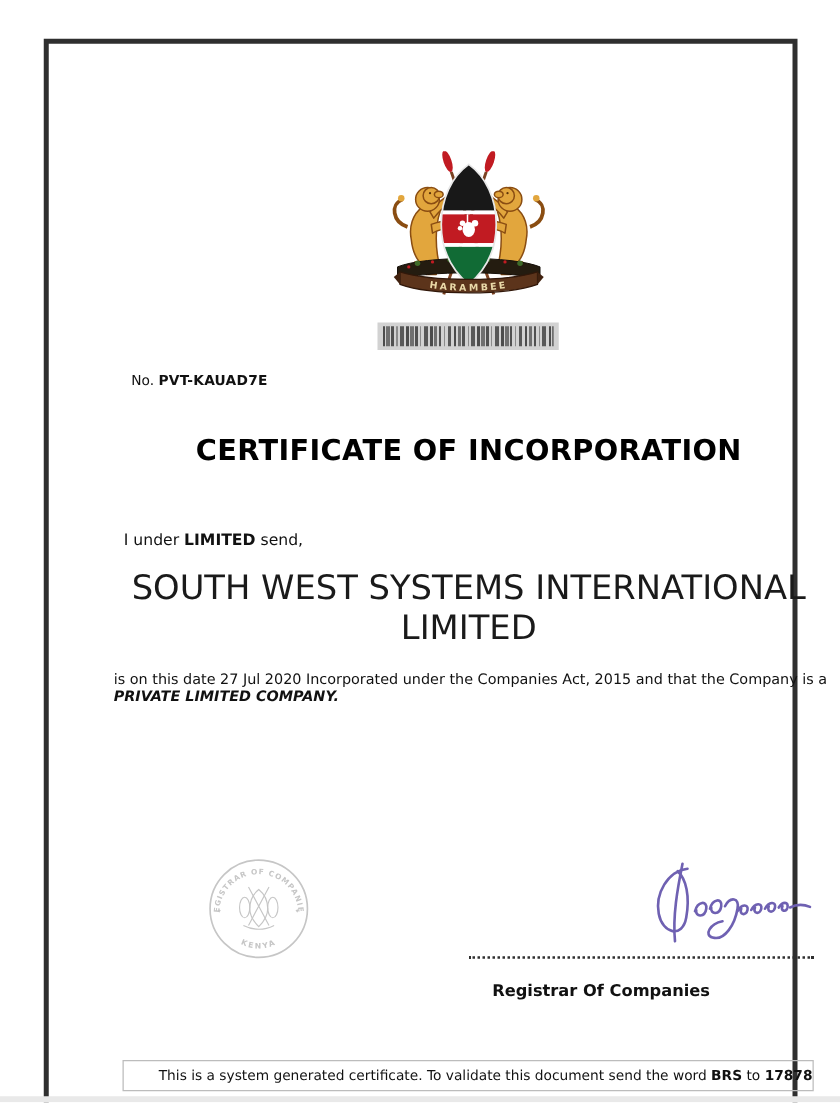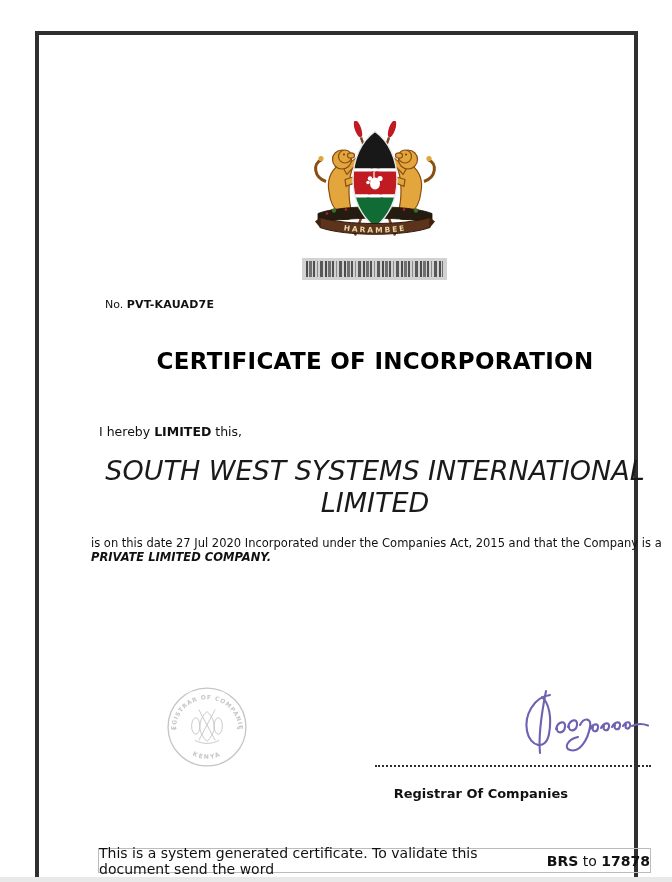--- a/index.html
+++ b/index.html
@@ -22,36 +22,36 @@
   }
   .no-line{position:absolute;left:66px;top:263px;font-size:11px;}
   .no-line b{letter-spacing:0.2px;}
   .title{
     position:absolute;left:35px;width:602px;top:313px;margin:0;text-align:center;
     font-size:23px;font-weight:bold;letter-spacing:0.3px;color:#000;
   }
   .certify{position:absolute;left:60px;top:389px;margin:0;font-size:12.5px;}
   .company{
     position:absolute;left:42px;width:588px;top:420px;margin:0;text-align:center;
-    font-size:27px;font-weight:400;line-height:1.18;color:#1a1a1a;font-style:italic;
+    font-size:27px;font-weight:400;line-height:1.18;color:#1a1a1a;
   }
   .body-text{position:absolute;left:52px;top:502px;margin:0;font-size:11.5px;line-height:1.2;}
   .body-text .line1{display:block;white-space:nowrap;}
   .body-text .line2{display:block;font-style:italic;}
   .stamp{position:absolute;left:127px;top:651px;width:82px;height:82px;}
   .signature{position:absolute;left:477px;top:652px;width:135px;height:74px;}
   .dotted-line{
     position:absolute;left:336px;top:716px;width:276px;height:14px;
     border-bottom:2px dotted var(--c-border,#2e2e2e);
   }
   .registrar-label{position:absolute;right:66px;top:751px;font-size:13px;font-weight:bold;}
   .footer-box{
     position:absolute;left:59px;top:813px;width:551px;height:23px;
-    border:1px solid #bcbcbc;display:flex;align-items:center;justify-content:center;
-    font-size:14px;white-space:pre-wrap;
+    border:1px solid #bcbcbc;display:flex;align-items:center;justify-content:flex-end;
+    font-size:11px;white-space:pre-wrap;
   }
   .bottom-strip{position:absolute;left:0;bottom:0;width:672px;height:5px;background:#e9e9e9;z-index:5;}
 </style>
 </head>
 <body>
 
 <div class="screen">
   <div class="frame">
 
     <div class="emblem">
@@ -131,23 +131,23 @@
     </div>
 
     <div class="no-line">
       <span>No.</span>
       <b>PVT-KAUAD7E</b>
     </div>
 
     <h1 class="title">CERTIFICATE OF INCORPORATION</h1>
 
     <p class="certify">
-      <span>I hereby</span>
+      <span>I under</span>
       <b>LIMITED</b>
-      <span>this,</span>
+      <span>send,</span>
     </p>
 
     <h2 class="company">SOUTH WEST SYSTEMS INTERNATIONAL LIMITED</h2>
 
     <p class="body-text">
       <span class="line1">is on this date 27 Jul 2020 Incorporated under the Companies Act, 2015 and that the Company is a</span>
       <b class="line2">PRIVATE LIMITED COMPANY.</b>
     </p>
 
     <div class="stamp">

